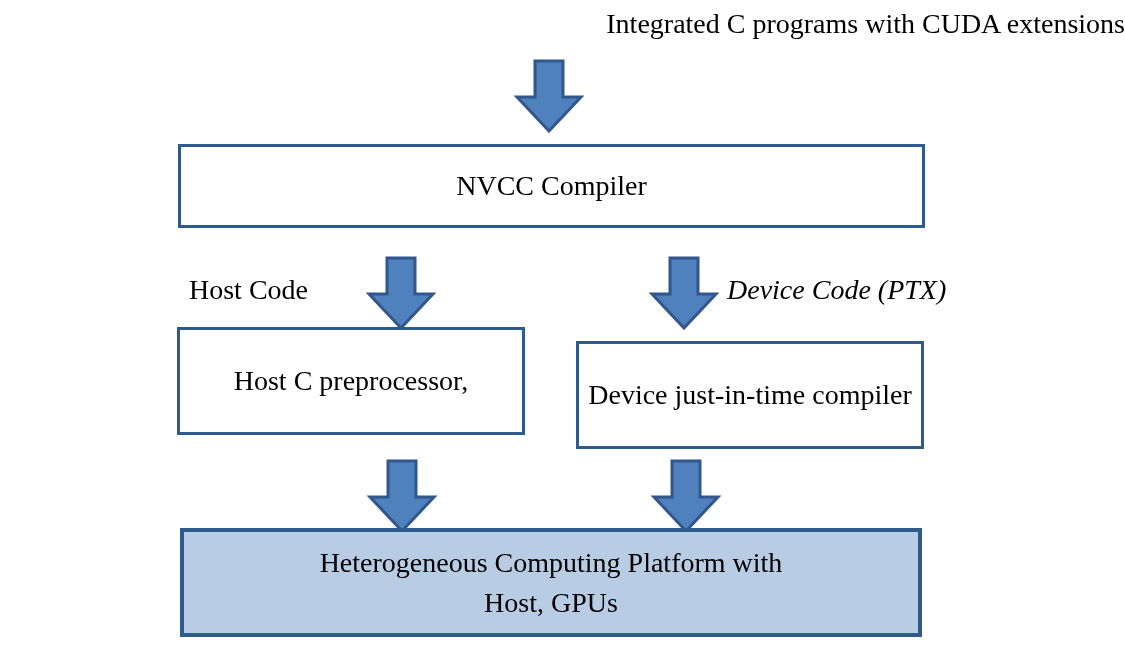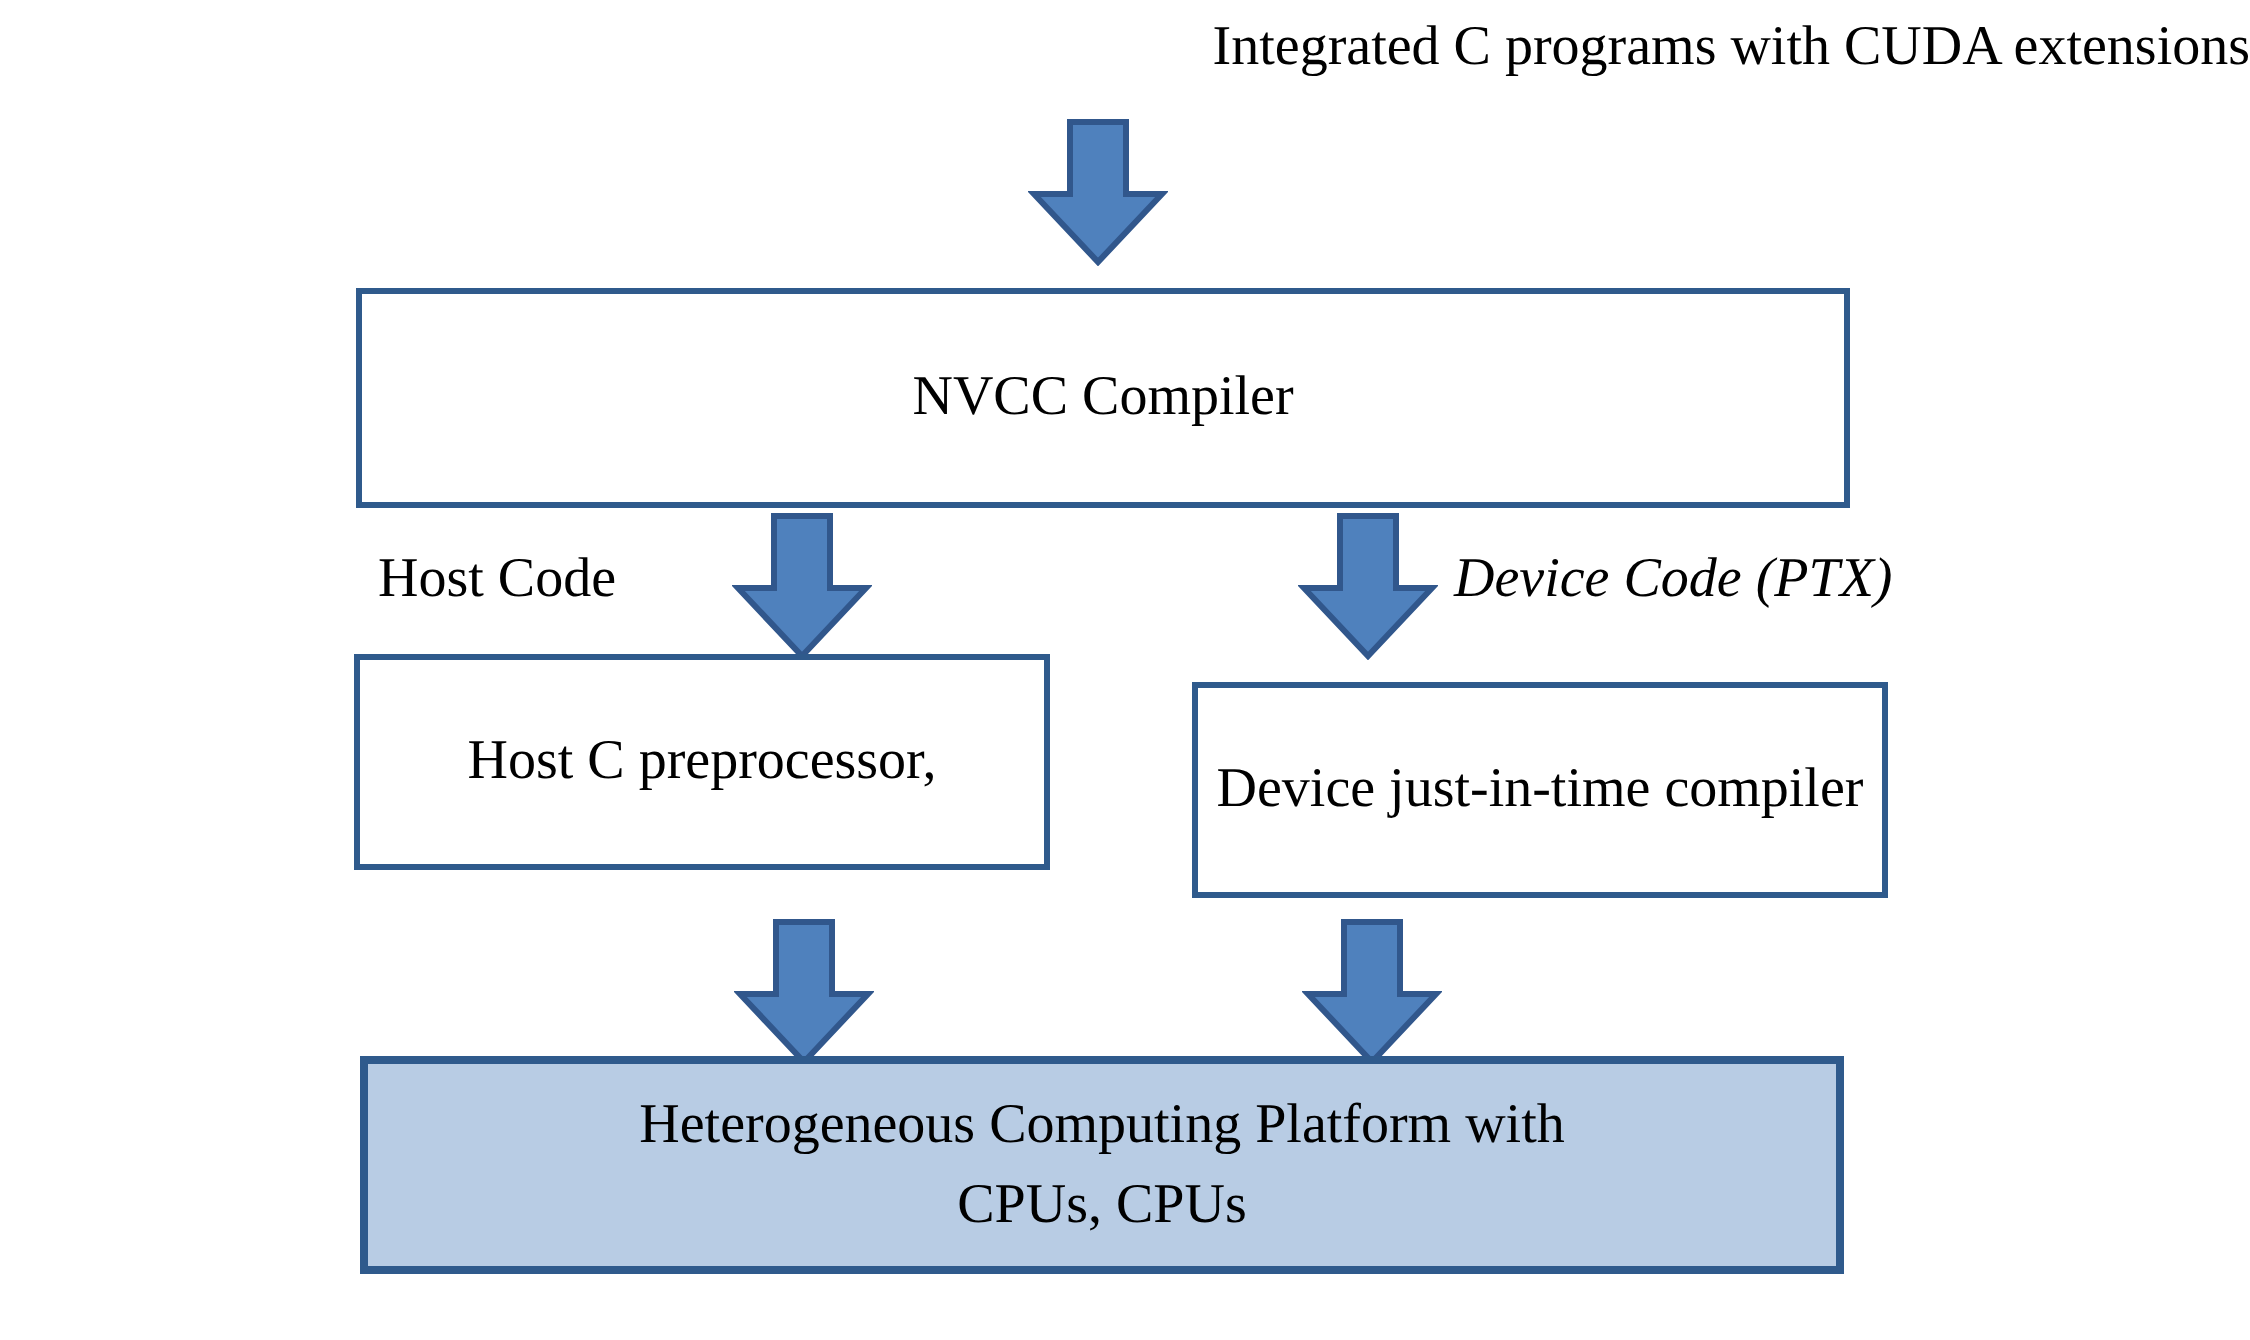--- a/index.html
+++ b/index.html
@@ -34,28 +34,28 @@
     display: flex;
     flex-direction: column;
     justify-content: center;
     align-items: center;
     text-align: center;
     font-size: 28px;
     line-height: 1.42;
   }
   .node-nvcc {
     left: 178px; top: 144px;
-    width: 747px; height: 110px;
+    width: 747px; height: 84px;
   }
   .node-host {
     left: 177px; top: 327px;
     width: 348px; height: 108px;
   }
   .node-device {
-    left: 596px; top: 341px;
+    left: 576px; top: 341px;
     width: 348px; height: 108px;
     white-space: nowrap;
   }
   .node-platform {
     left: 180px; top: 528px;
     width: 742px; height: 109px;
     background: var(--platform-fill, #B8CCE4);
     border-width: 4px;
   }
   .edge-label {
@@ -121,16 +121,16 @@
   <svg class="arrow arrow-bot-left" viewBox="0 0 70 74" aria-hidden="true">
     <polygon points="21,2 49,2 49,38 67,38 35,72 3,38 21,38"></polygon>
   </svg>
 
   <svg class="arrow arrow-bot-right" viewBox="0 0 70 74" aria-hidden="true">
     <polygon points="21,2 49,2 49,38 67,38 35,72 3,38 21,38"></polygon>
   </svg>
 
   <div class="node node-platform">
     <div>Heterogeneous Computing Platform with</div>
-    <div>CPUs, CPUs</div>
+    <div>Host, GPUs</div>
   </div>
 
 </div>
 
 </body></html>

